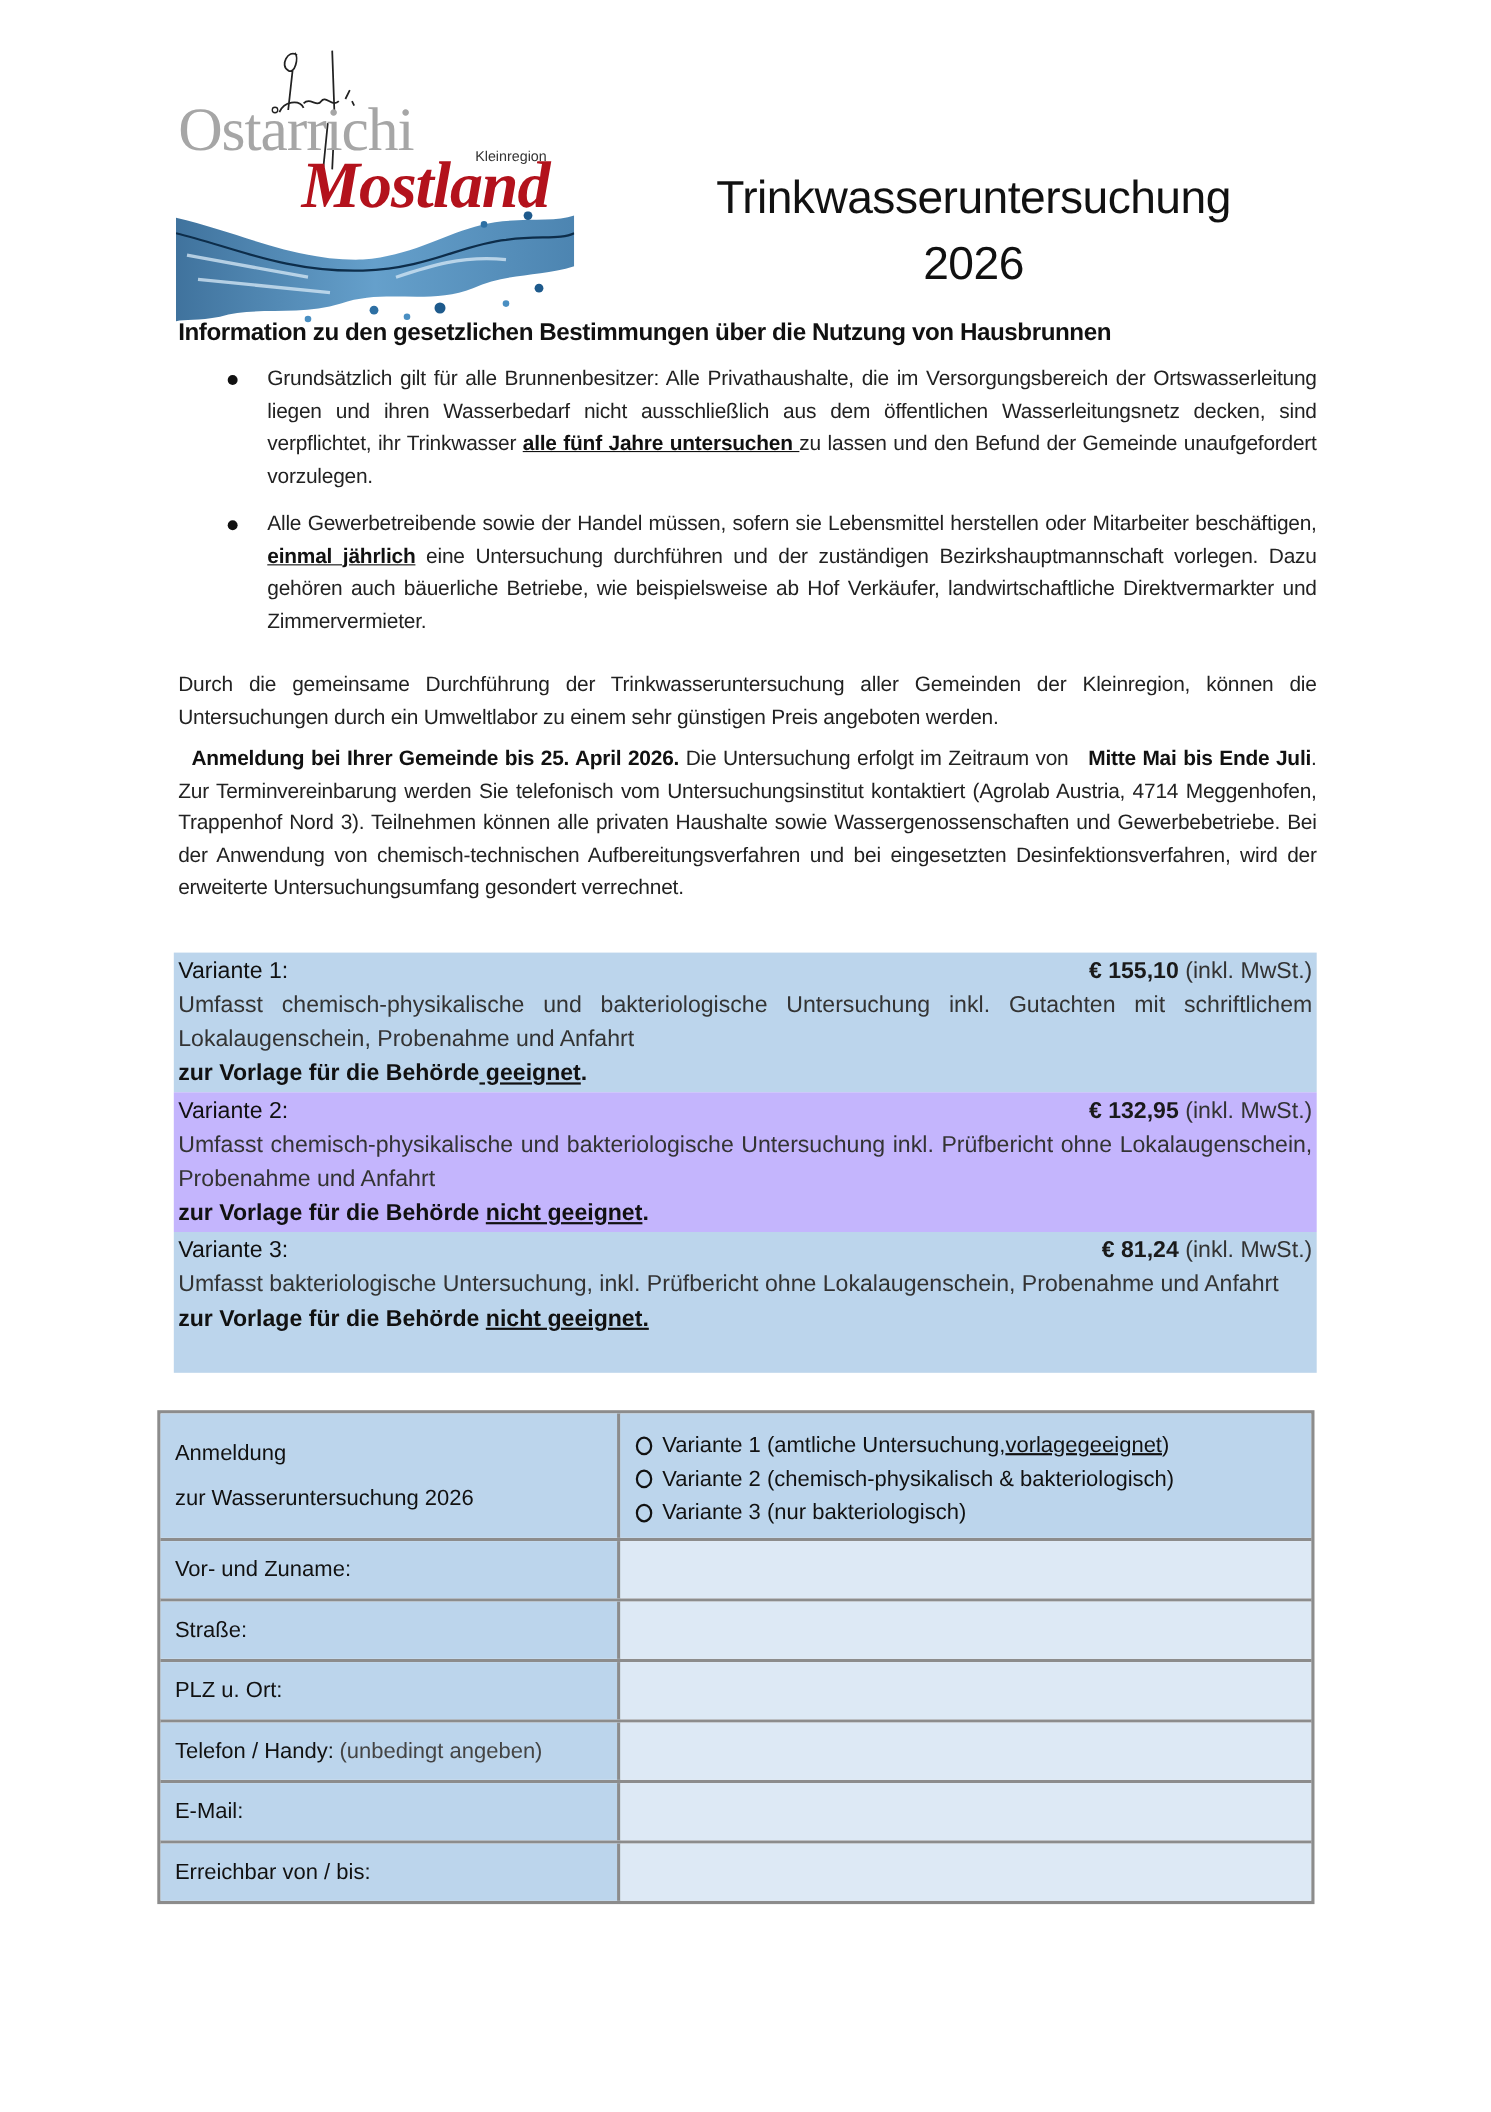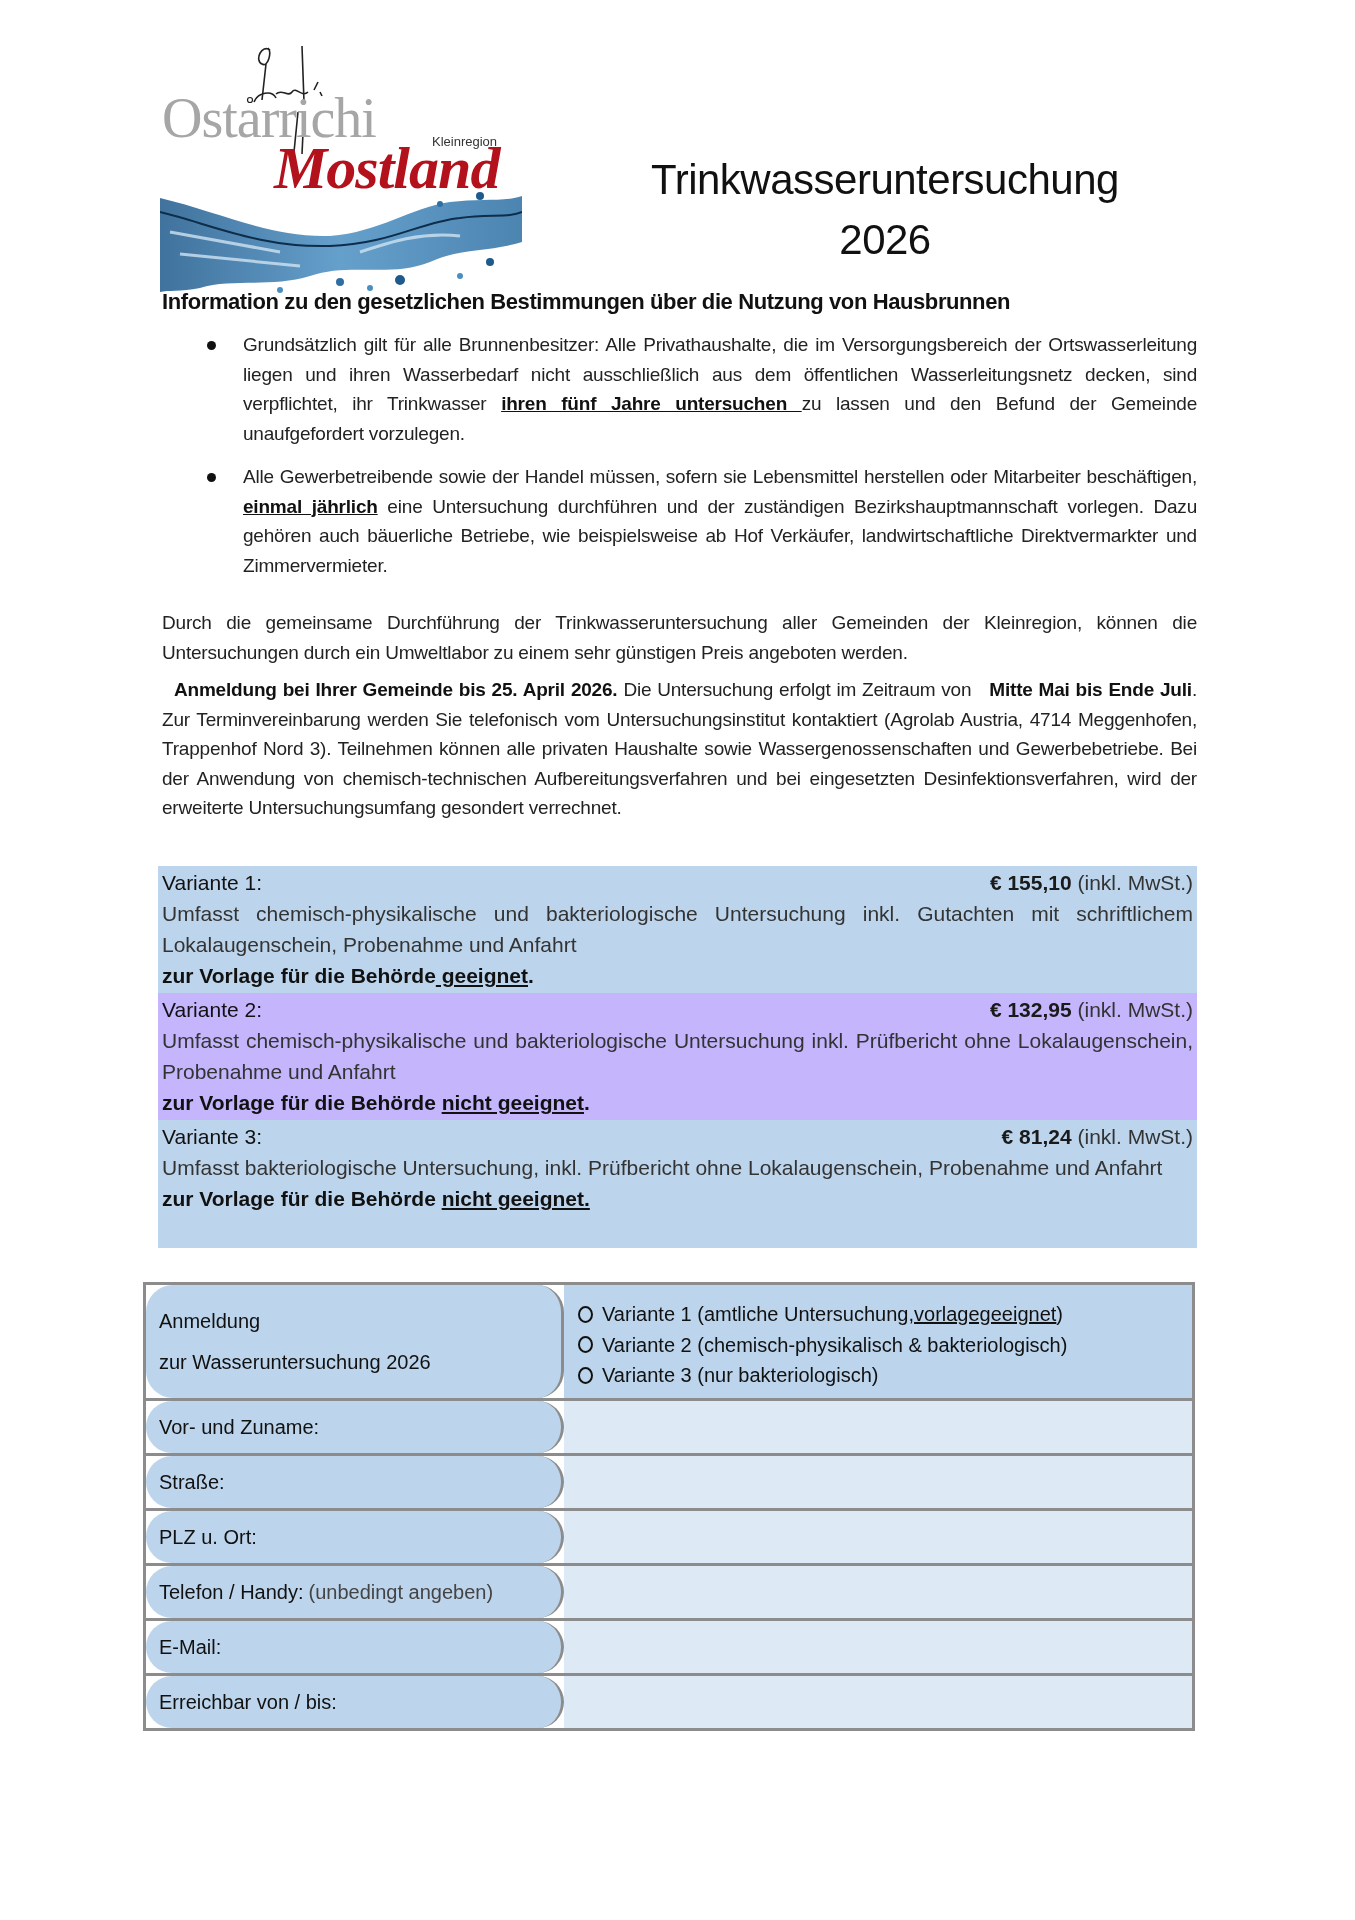--- a/index.html
+++ b/index.html
@@ -43,21 +43,21 @@
   .variant .price span { color: #333; }
   .variant .desc { font-size: 21px; line-height: 31px; color: #333; text-align: justify; }
   .variant .verdict { font-size: 21px; line-height: 31px; font-weight: bold; color: #111; }
   .variant .verdict .ul { text-decoration: underline; text-align: right; }
 
   
   .form { left: 143px; top: 1282px; width: 1052px; border: 3px solid #8c8c8c; box-sizing: border-box; }
   .frow { display: flex; border-top: 3px solid #8c8c8c; }
   .frow:first-child { border-top: none; }
   .fcell-l { width: 418px; background: #bcd5ec; border-right: 3px solid #8c8c8c; box-sizing: border-box;
-             padding-left: 13px; display: flex; align-items: center; font-size: 20px; color: #111; border-radius: 27px; }
+             padding-left: 13px; display: flex; align-items: center; font-size: 20px; color: #111; }
   .fcell-r { flex: 1; background: #dde9f5; }
   .frow.head .fcell-r { background: #bcd5ec; padding: 14px 0 0 14px; }
   .frow.head { height: 113px; }
   .frow.field { height: 52px; }
   .frow.head .fcell-l { flex-direction: column; align-items: flex-start; justify-content: center; line-height: 41px; }
   .opt { font-size: 20px; line-height: 30.5px; color: #111; display: flex; align-items: center; }
   .opt .circ { width: 11px; height: 13px; border: 2px solid #111; border-radius: 50%; margin-right: 9px; display: inline-block; }
   .opt .ul { text-decoration: underline; }
   .hint { color: #444; font-weight: normal; margin-left: 5px; }
 </style>
@@ -97,21 +97,21 @@
 <div class="abs title">
   <div>Trinkwasseruntersuchung</div>
   <div>2026</div>
 </div>
 
 <div class="abs heading">Information zu den gesetzlichen Bestimmungen über die Nutzung von Hausbrunnen</div>
 
 <div class="abs bullet-list body-text" style="top:330px;">
   <div class="bullet-item">
     <span class="dot"></span>
-    <span>Grundsätzlich gilt für alle Brunnenbesitzer: Alle Privathaushalte, die im Versorgungsbereich der Ortswasserleitung liegen und ihren Wasserbedarf nicht ausschließlich aus dem öffentlichen Wasserleitungsnetz decken, sind verpflichtet, ihr Trinkwasser </span><span class="u">ihren fünf Jahre untersuchen </span><span>zu lassen und den Befund der Gemeinde unaufgefordert vorzulegen.</span>
+    <span>Grundsätzlich gilt für alle Brunnenbesitzer: Alle Privathaushalte, die im Versorgungsbereich der Ortswasserleitung liegen und ihren Wasserbedarf nicht ausschließlich aus dem öffentlichen Wasserleitungsnetz decken, sind verpflichtet, ihr Trinkwasser </span><span class="u">alle fünf Jahre untersuchen </span><span>zu lassen und den Befund der Gemeinde unaufgefordert vorzulegen.</span>
   </div>
 </div>
 <div class="abs bullet-list body-text" style="top:462px;">
   <div class="bullet-item">
     <span class="dot"></span>
     <span>Alle Gewerbetreibende sowie der Handel müssen, sofern sie Lebensmittel herstellen oder Mitarbeiter beschäftigen, </span><span class="u">einmal jährlich</span><span> eine Untersuchung durchführen und der zuständigen Bezirkshauptmannschaft vorlegen. Dazu gehören auch bäuerliche Betriebe, wie beispielsweise ab Hof Verkäufer, landwirtschaftliche Direktvermarkter und Zimmervermieter.</span>
   </div>
 </div>
 
 <div class="abs para body-text" style="top:608px;">Durch die gemeinsame Durchführung der Trinkwasseruntersuchung aller Gemeinden der Kleinregion, können die Untersuchungen durch ein Umweltlabor zu einem sehr günstigen Preis angeboten werden.</div>

